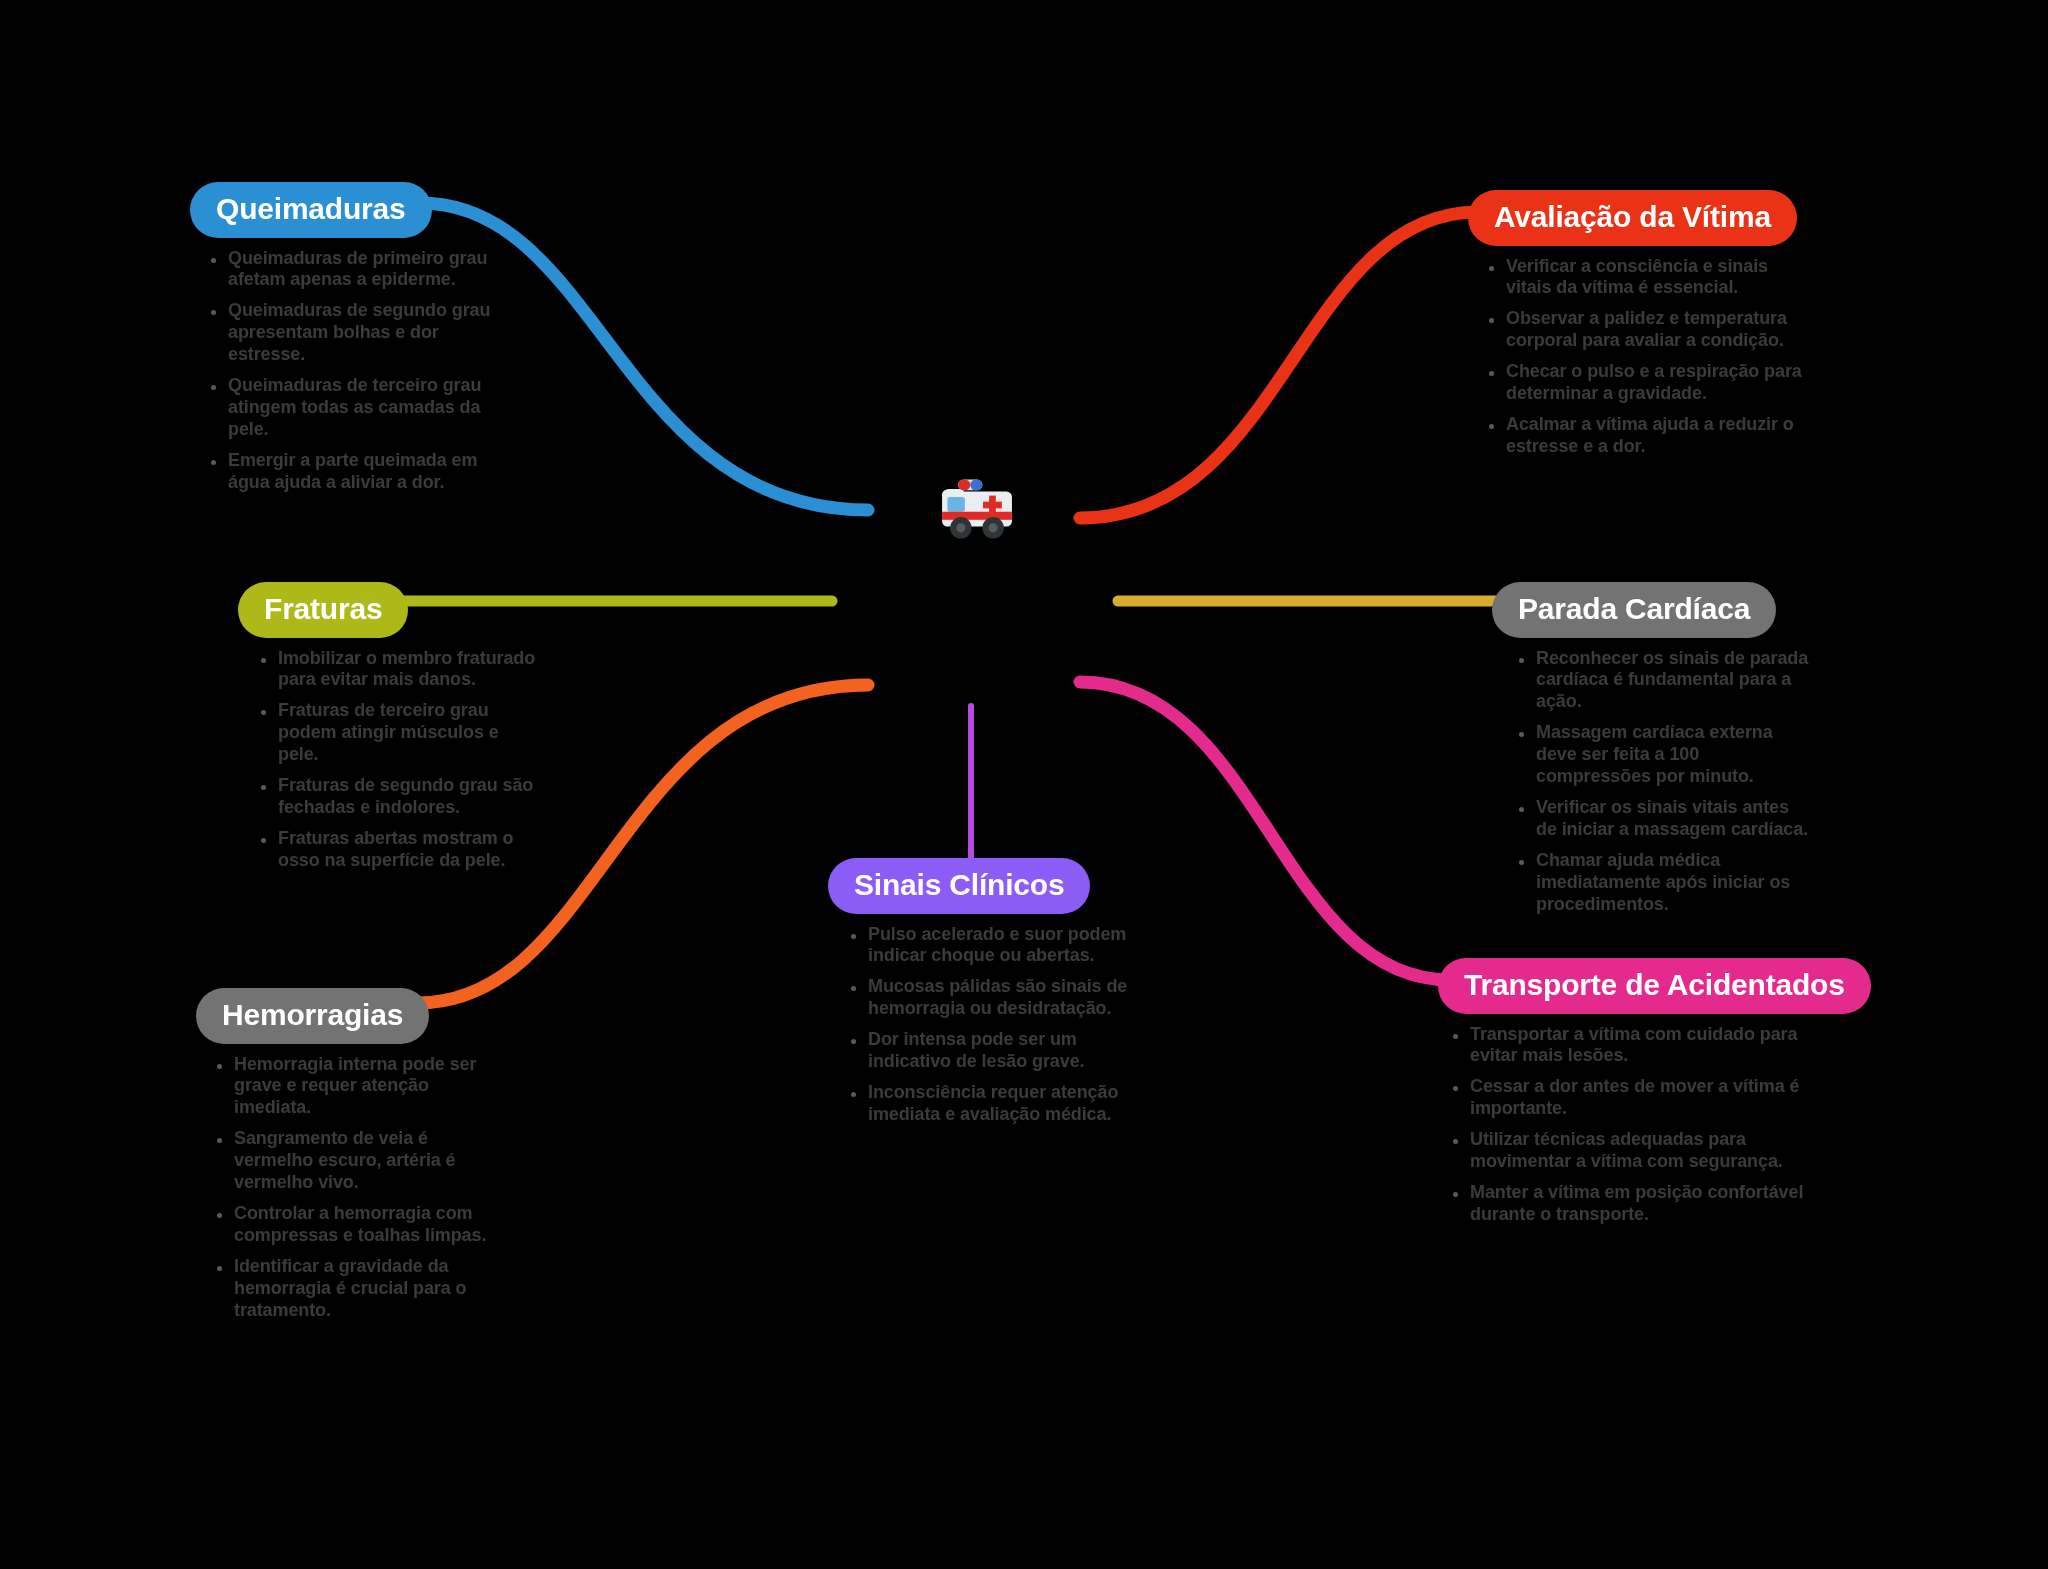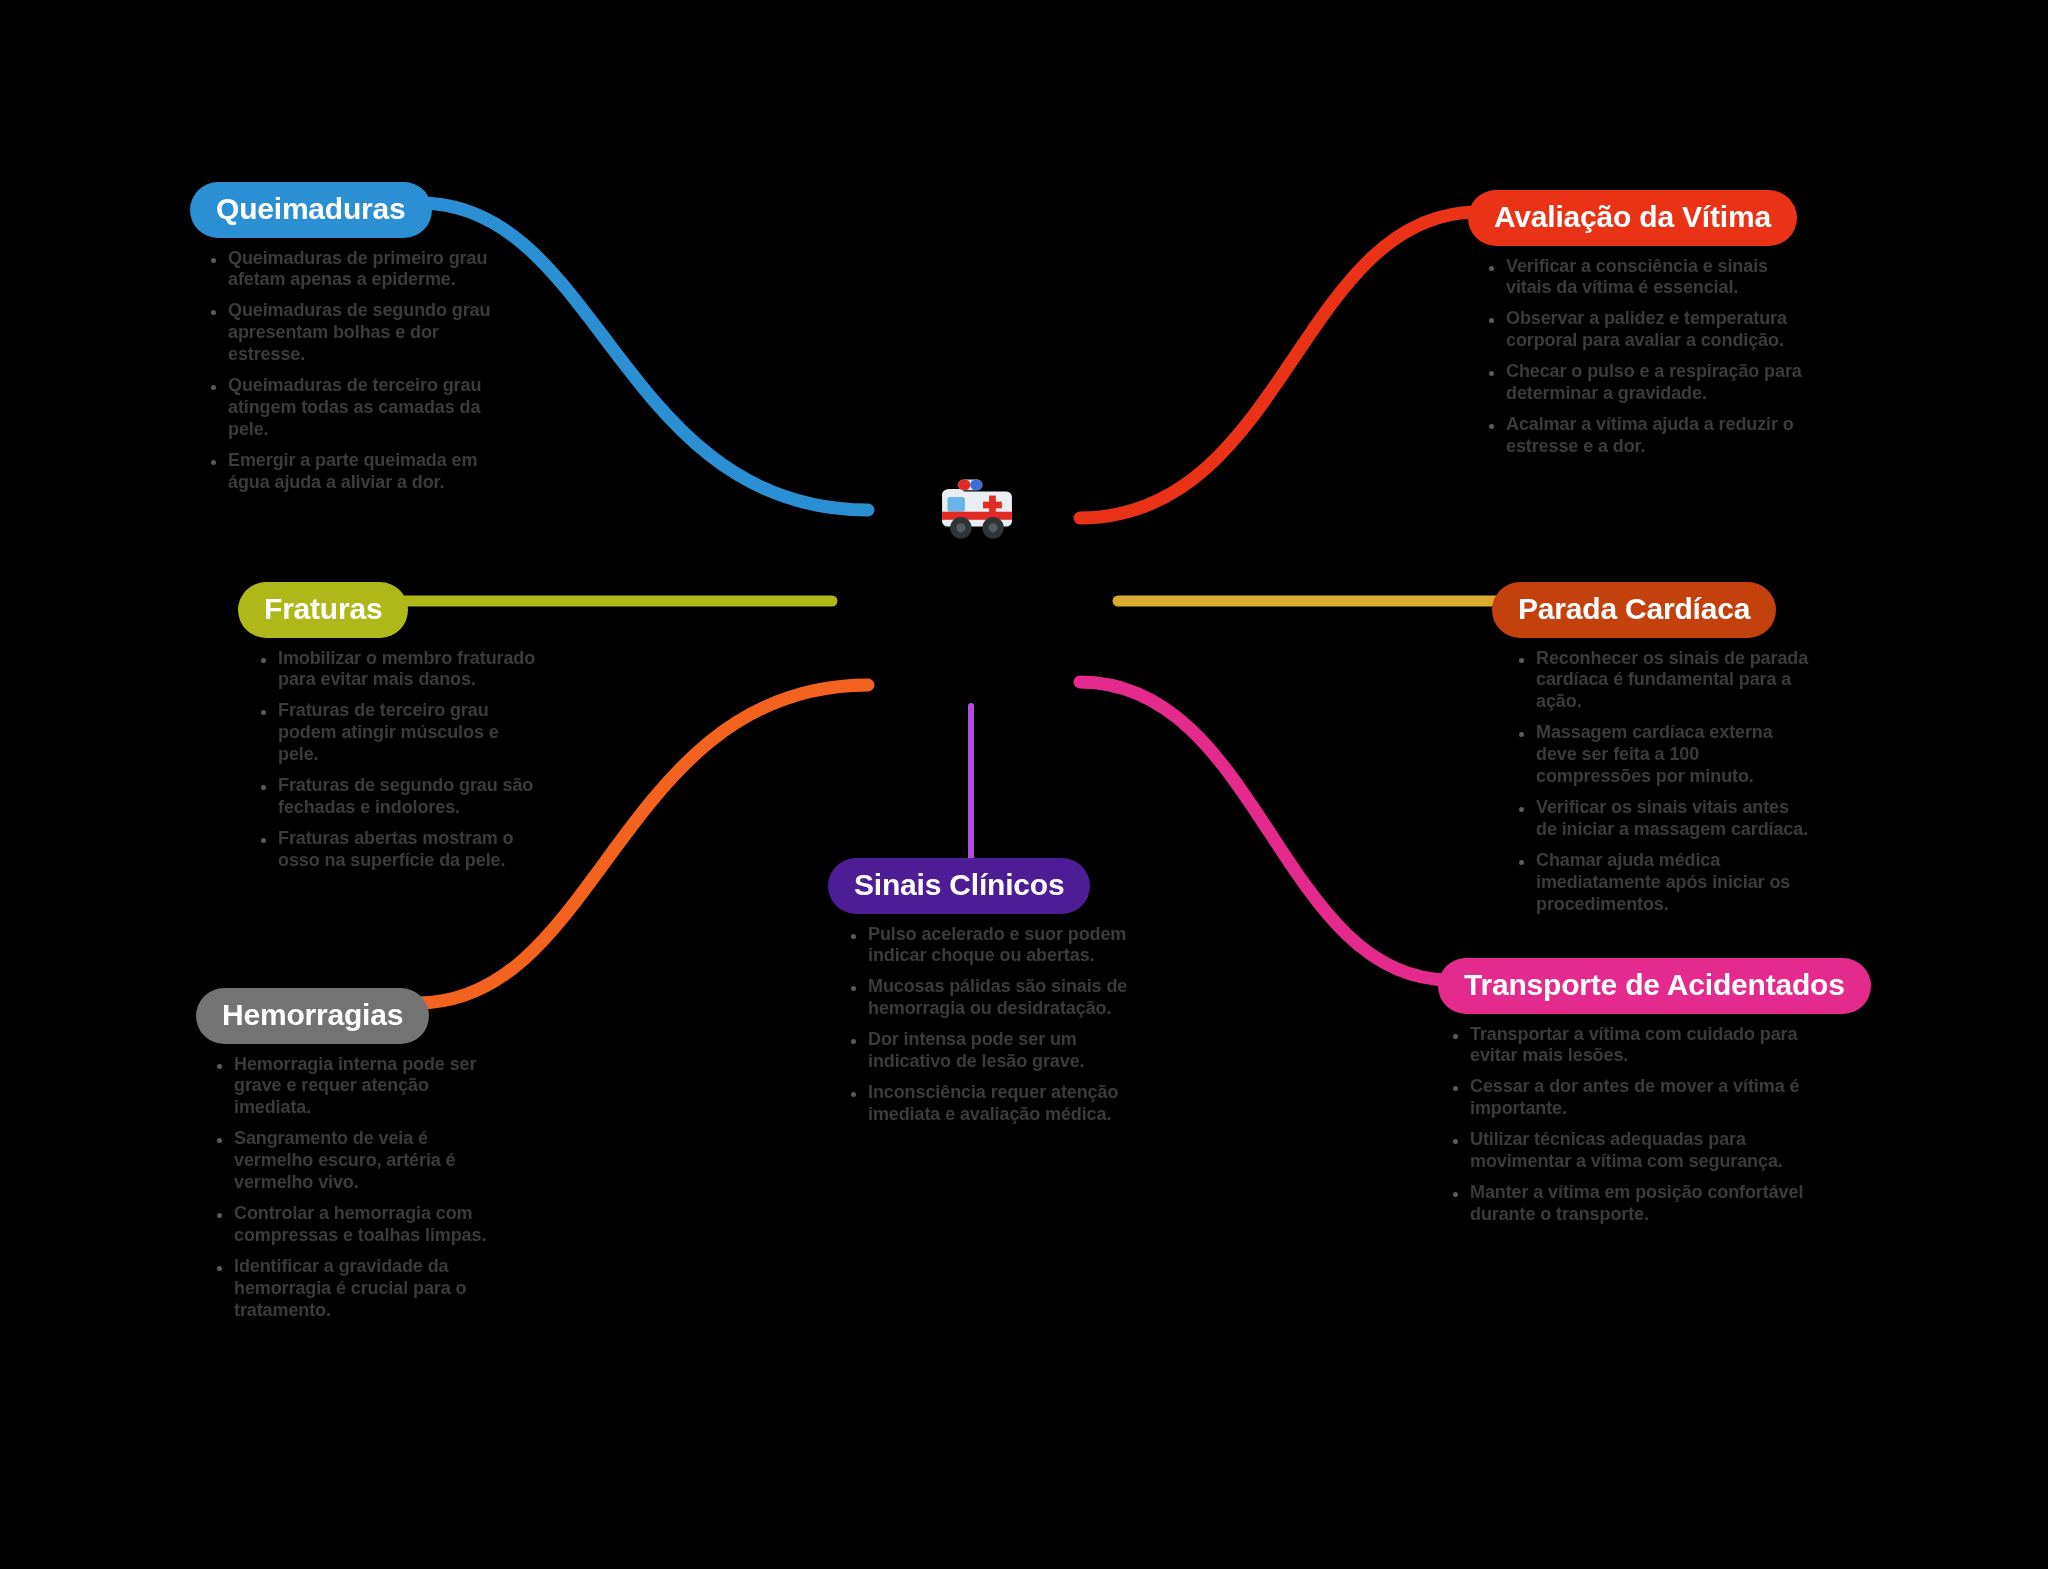--- a/index.html
+++ b/index.html
@@ -132,41 +132,41 @@
     <div class="pill" style="background:#ea3217">Avaliação da Vítima</div>
     <ul class="bullets">
       <li>Verificar a consciência e sinais vitais da vítima é essencial.</li>
       <li>Observar a palidez e temperatura corporal para avaliar a condição.</li>
       <li>Checar o pulso e a respiração para determinar a gravidade.</li>
       <li>Acalmar a vítima ajuda a reduzir o estresse e a dor.</li>
     </ul>
   </div>
 
   <div class="node" id="node-parada">
-    <div class="pill" style="background:#c2410c">Parada Cardíaca</div>
+    <div class="pill" style="background:#737373">Parada Cardíaca</div>
     <ul class="bullets">
       <li>Reconhecer os sinais de parada cardíaca é fundamental para a ação.</li>
       <li>Massagem cardíaca externa deve ser feita a 100 compressões por minuto.</li>
       <li>Verificar os sinais vitais antes de iniciar a massagem cardíaca.</li>
       <li>Chamar ajuda médica imediatamente após iniciar os procedimentos.</li>
     </ul>
   </div>
 
   <div class="node" id="node-hemorragias">
     <div class="pill" style="background:#737373">Hemorragias</div>
     <ul class="bullets">
       <li>Hemorragia interna pode ser grave e requer atenção imediata.</li>
       <li>Sangramento de veia é vermelho escuro, artéria é vermelho vivo.</li>
       <li>Controlar a hemorragia com compressas e toalhas limpas.</li>
       <li>Identificar a gravidade da hemorragia é crucial para o tratamento.</li>
     </ul>
   </div>
 
   <div class="node" id="node-sinais">
-    <div class="pill" style="background:#4c1d95">Sinais Clínicos</div>
+    <div class="pill" style="background:#8b5cf6">Sinais Clínicos</div>
     <ul class="bullets">
       <li>Pulso acelerado e suor podem indicar choque ou abertas.</li>
       <li>Mucosas pálidas são sinais de hemorragia ou desidratação.</li>
       <li>Dor intensa pode ser um indicativo de lesão grave.</li>
       <li>Inconsciência requer atenção imediata e avaliação médica.</li>
     </ul>
   </div>
 
   <div class="node" id="node-transporte">
     <div class="pill" style="background:#e52a8e">Transporte de Acidentados</div>

